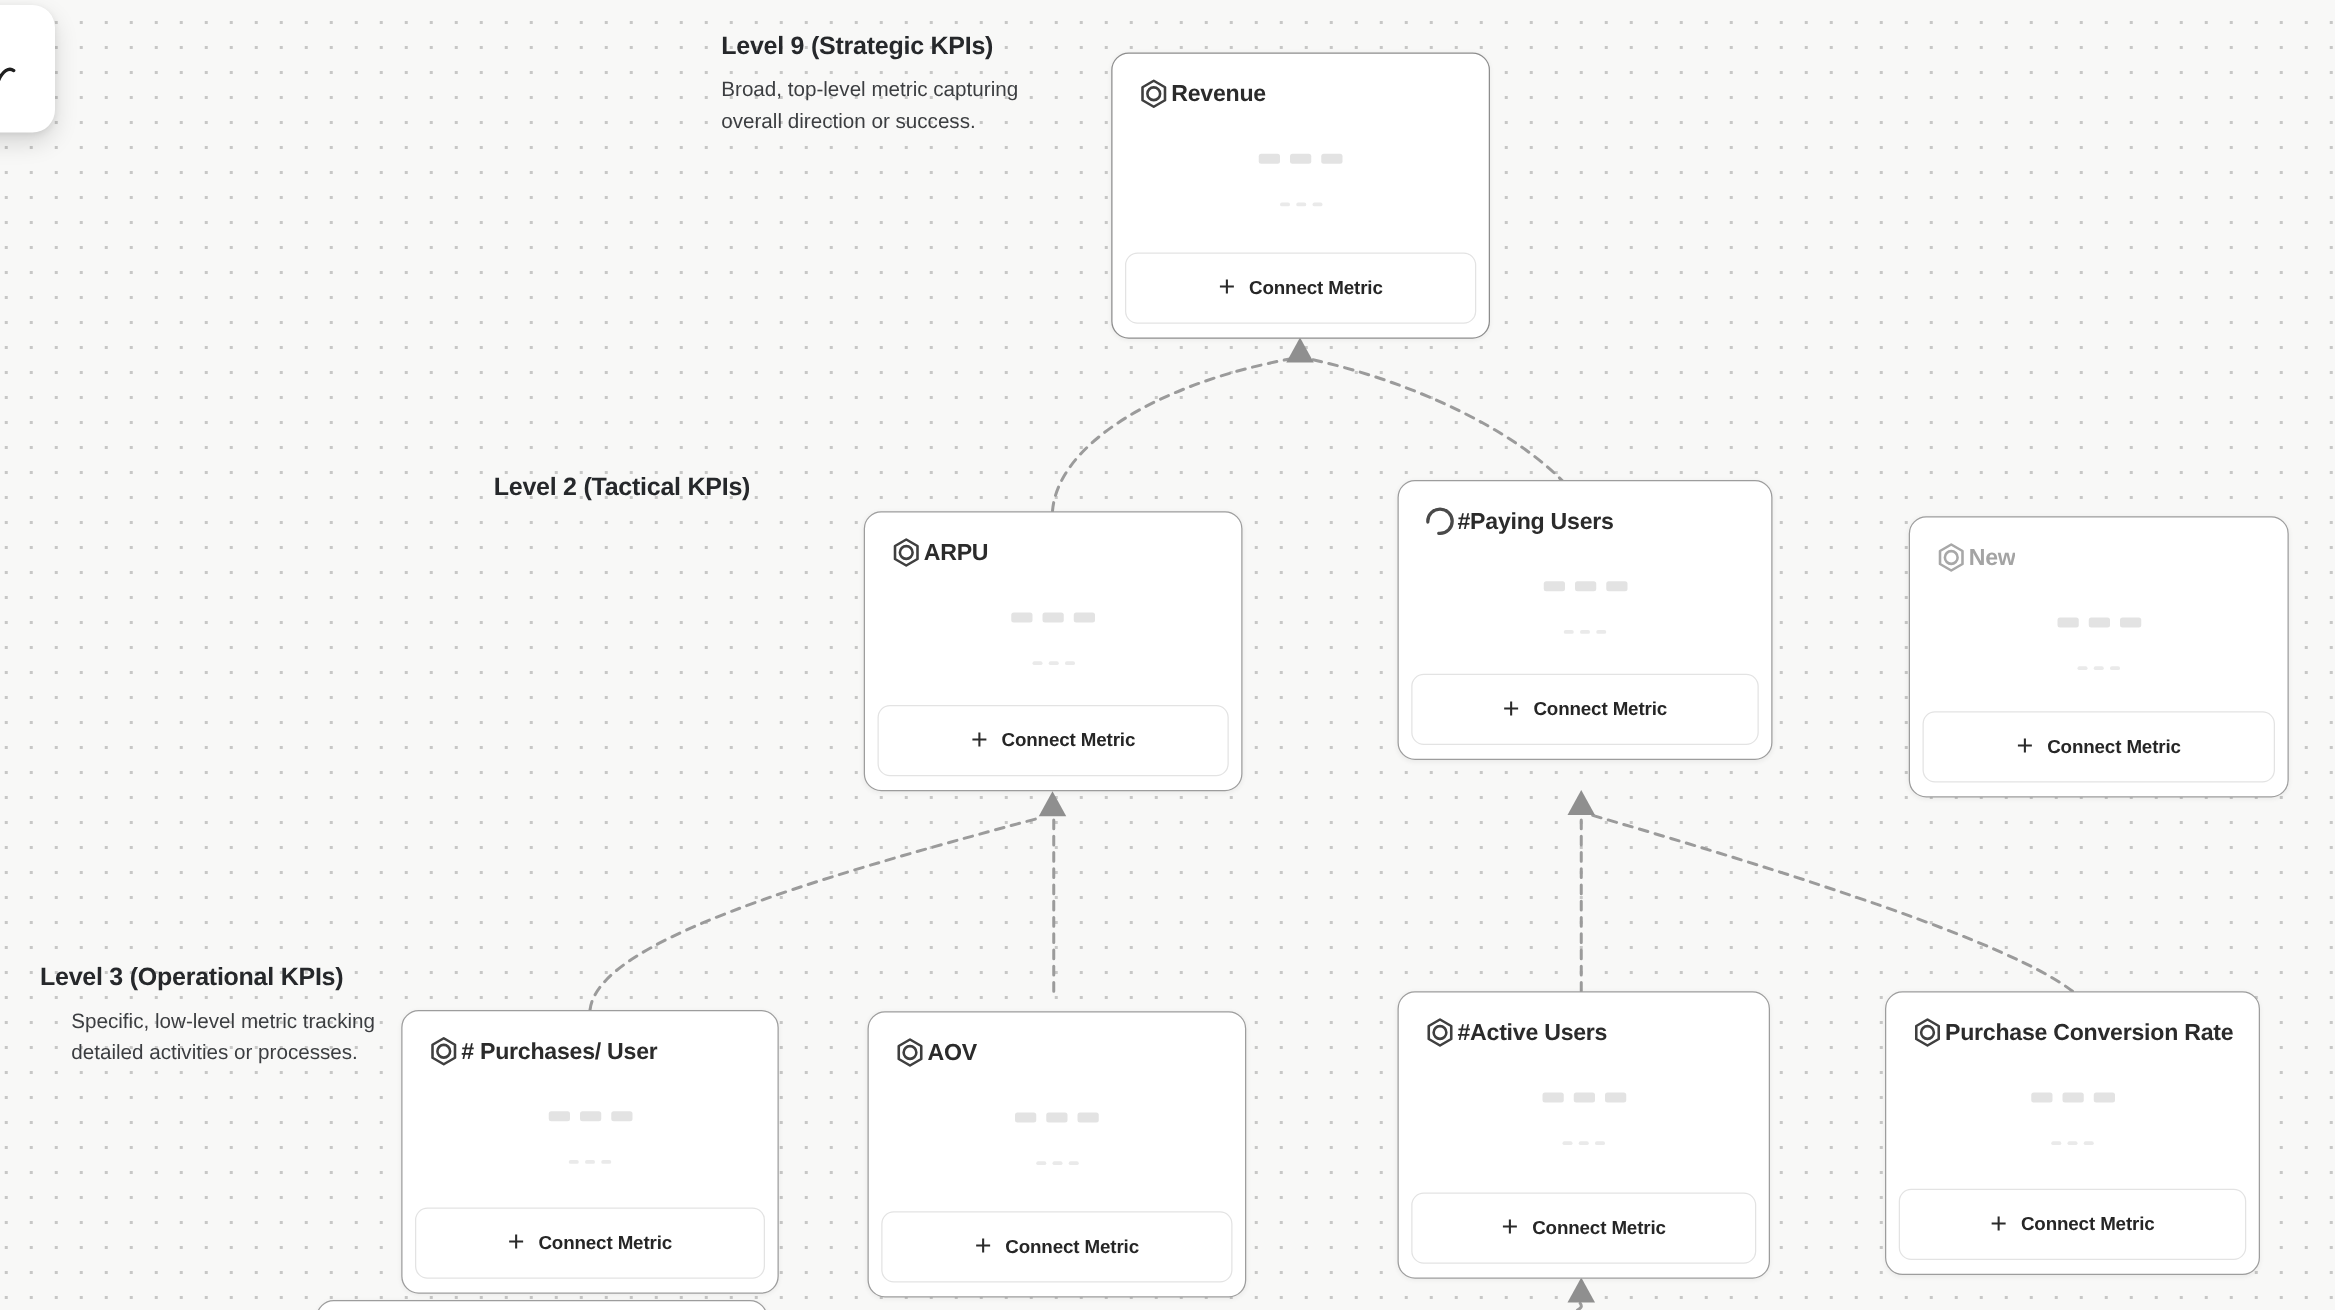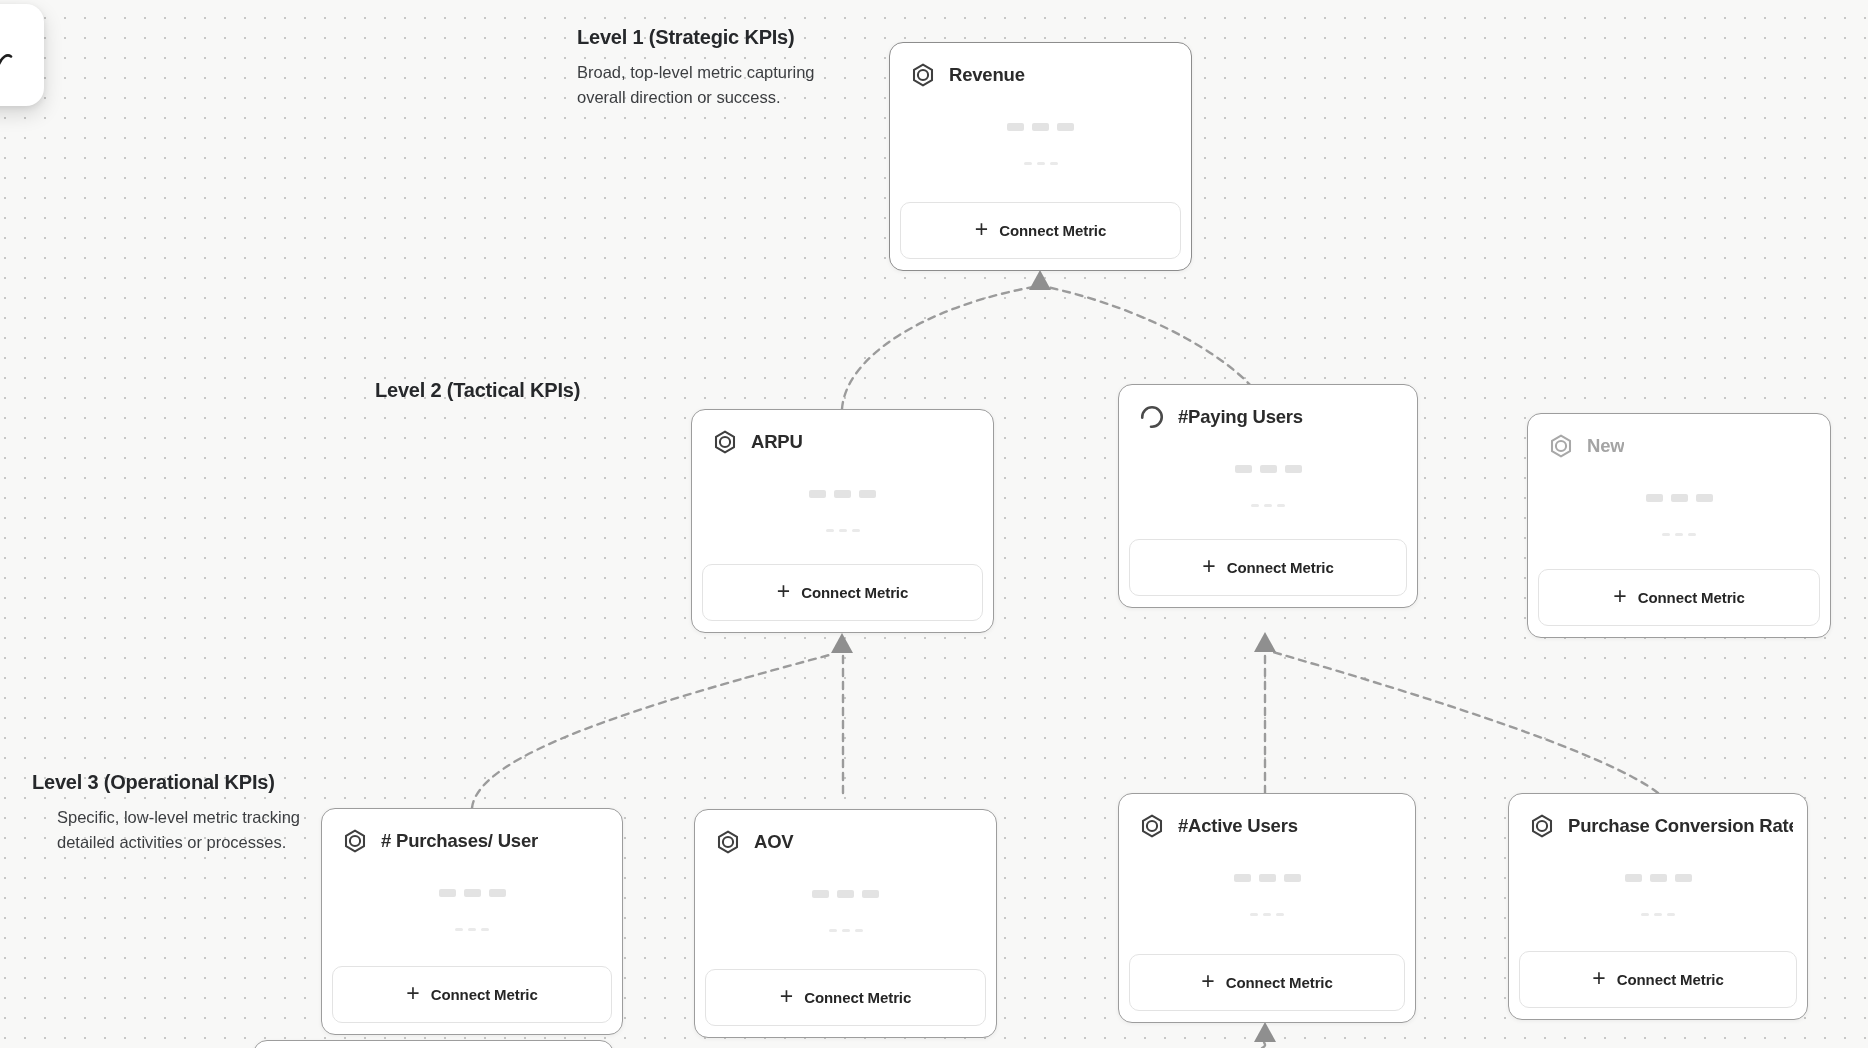--- a/index.html
+++ b/index.html
@@ -21,42 +21,42 @@
   .arrowhead { fill:#8f8f8f; stroke:none; }
 
   
   .level-label { position:absolute; }
   .level-label h2 {
     font-size:20px; font-weight:700; color:#26282b; letter-spacing:-0.2px;
     margin-bottom:11px; white-space:nowrap;
   }
   .level-label p { font-size:16.5px; line-height:25px; color:#3c3e41; }
   #label-l1 { left:577px; top:26px; } #label-l1 p { max-width:254px; }
-  #label-l2 { left:375px; top:379px;text-align:right; } #label-l2 p { max-width:244px; }
+  #label-l2 { left:395px; top:379px;text-align:right; } #label-l2 p { max-width:244px; }
   #label-l3 { left:32px;  top:771px; } #label-l3 p { max-width:266px;margin-left:25px; }
 
   
   .card {
     position:absolute; background:#ffffff;
     border:1.5px solid #9d9d9d; border-radius:14px;
     box-shadow:0 1px 4px rgba(0,0,0,0.06);
   }
   #card-revenue   { left:889px;  top:42px;  width:303px; height:229px; border-color:#8d8d8d; }
   #card-arpu      { left:691px;  top:409px; width:303px; height:224px; }
   #card-paying    { left:1118px; top:384px; width:300px; height:224px; }
   #card-new       { left:1527px; top:413px; width:304px; height:225px; }
   #card-purchases { left:321px;  top:808px; width:302px; height:227px; }
   #card-aov       { left:694px;  top:793px; width:303px; height:229px;margin-top:16px; }
   #card-active    { left:1118px; top:793px; width:298px; height:230px; }
   #card-pcr       { left:1508px; top:793px; width:300px; height:227px; }
   #card-partial   { left:253px;  top:1040px; width:361px; height:60px; }
 
   .card-header {
     position:absolute; left:20px; top:19px; right:14px;
-    display:flex; align-items:center; gap:13px;
+    display:flex; align-items:center; gap:1px;
   }
   .metric-icon { width:26px; height:26px; flex:0 0 26px; display:block; }
   .metric-icon polygon, .metric-icon circle { fill:none; stroke:#3f3f3f; stroke-width:1.9; stroke-linejoin:round; }
   .spinner-icon circle { fill:none; stroke:#4a4a4a; stroke-width:2.4; stroke-linecap:round;
     stroke-dasharray:44 12.5; stroke-dashoffset:-27.5; }
   .card-title {
     font-size:18.5px; font-weight:700; color:#2b2b2b; letter-spacing:-0.2px;
     white-space:nowrap; overflow:hidden;
   }
   .card.placeholder .card-title { color:#a4a4a4; }
@@ -100,21 +100,21 @@
 
     <path class="edge" d="M 1265 793 L 1265 654"></path>
     <path class="edge" d="M 1658 793 C 1608 754, 1432 698, 1273 652"></path>
     <polygon class="arrowhead" points="1265,632 1254,652 1276,652"></polygon>
 
     <path class="edge" d="M 1262 1048 C 1270 1044, 1259 1042, 1266 1038"></path>
     <polygon class="arrowhead" points="1265,1022 1254,1042 1276,1042"></polygon>
   </svg>
 
   <div class="level-label" id="label-l1">
-    <h2>Level 1 (Strategic KPIs)</h2>
+    <h2>Level 9 (Strategic KPIs)</h2>
     <p>Broad, top-level metric capturing overall direction or success.</p>
   </div>
   <div class="level-label" id="label-l2">
     <h2>Level 2 (Tactical KPIs)</h2>
   </div>
   <div class="level-label" id="label-l3">
     <h2>Level 3 (Operational KPIs)</h2>
     <p>Specific, low-level metric tracking detailed activities or processes.</p>
   </div>
 

